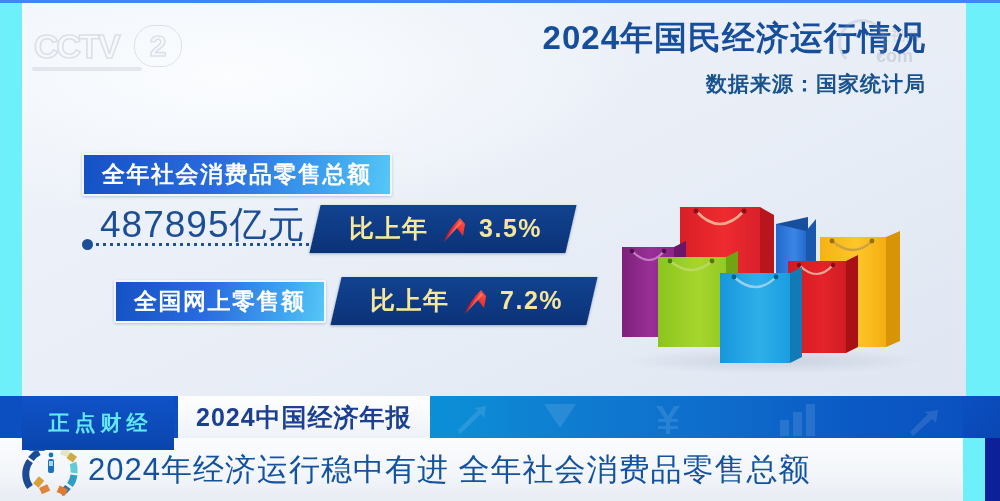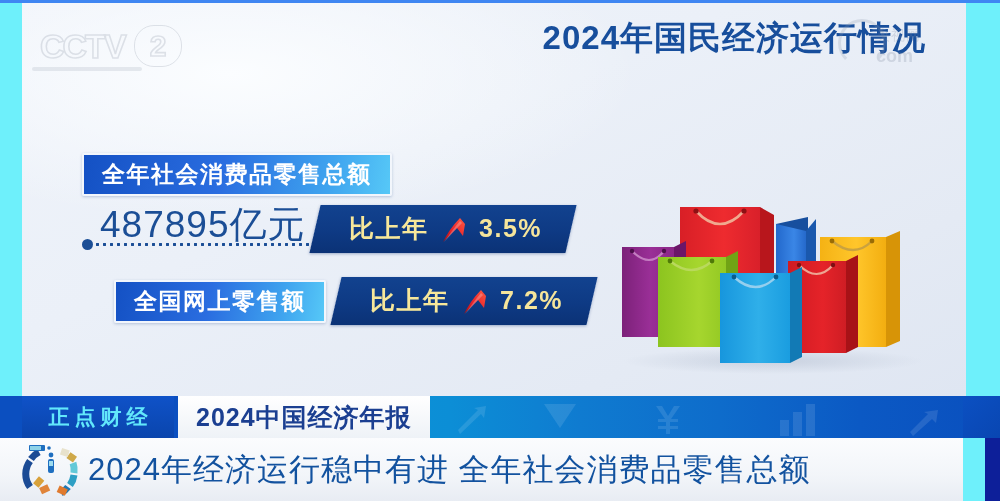--- a/index.html
+++ b/index.html
@@ -44,21 +44,21 @@
     position: absolute;
     left: 8px;
     top: 22px;
     width: 170px;
     height: 70px;
     opacity: 0.30;
     pointer-events: none;
   }
   .cctv-logo .cc-text {
     position: absolute;
-    left: 10px; top: 2px;
+    left: 4px; top: 2px;
     font-size: 34px;
     font-weight: bold;
     letter-spacing: -2px;
     color: transparent;
     -webkit-text-stroke: 1.6px #9fa7b5;
     font-family: "Liberation Sans", sans-serif;
   }
   .cctv-logo .cc-num {
     position: absolute;
     left: 104px; top: 0px;
@@ -275,21 +275,21 @@
     width: 560px; height: 42px;
     opacity: .22;
   }
   .banner-icons svg { display: block; }
 
   .tag-program {
     position: absolute;
     left: 22px;
     top: 396px;
     width: 152px;
-    height: 42px;
+    height: 54px;
     background: linear-gradient(180deg,#0f52c8 0%, #0a45ad 100%);
     color: #62e8fb;
     font-size: 21px;
     font-weight: bold;
     letter-spacing: 5px;
     display: flex;
     align-items: center;
     justify-content: center;
     z-index: 9;
     text-indent: 5px;
@@ -386,20 +386,21 @@
     </div>
 
     <div class="site-watermark">
       <div class="wm-ring"></div>
       <div class="wm-cn">央视网</div>
       <div class="wm-en">com</div>
     </div>
 
     <div class="title-block">
       <div class="slide-title">2024年国民经济运行情况</div>
+      <div class="slide-subtitle">数据来源：国家统计局</div>
     </div>
 
     <div class="bags">
       <svg width="330" height="190" viewBox="0 0 330 190" xmlns="http://www.w3.org/2000/svg">
         <defs>
           <linearGradient id="gPurple" x1="0" y1="0" x2="1" y2="0">
             <stop offset="0%" stop-color="#7c2179"></stop>
               <stop offset="55%" stop-color="#9a2f97"></stop>
               <stop offset="100%" stop-color="#8a2686"></stop>
           </linearGradient>

